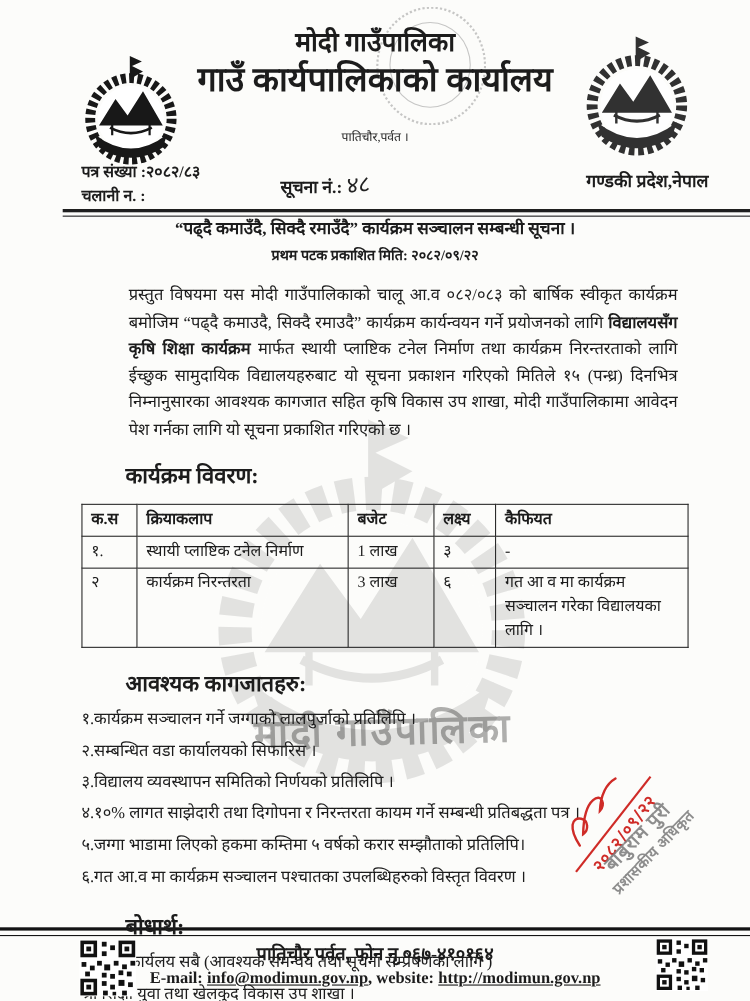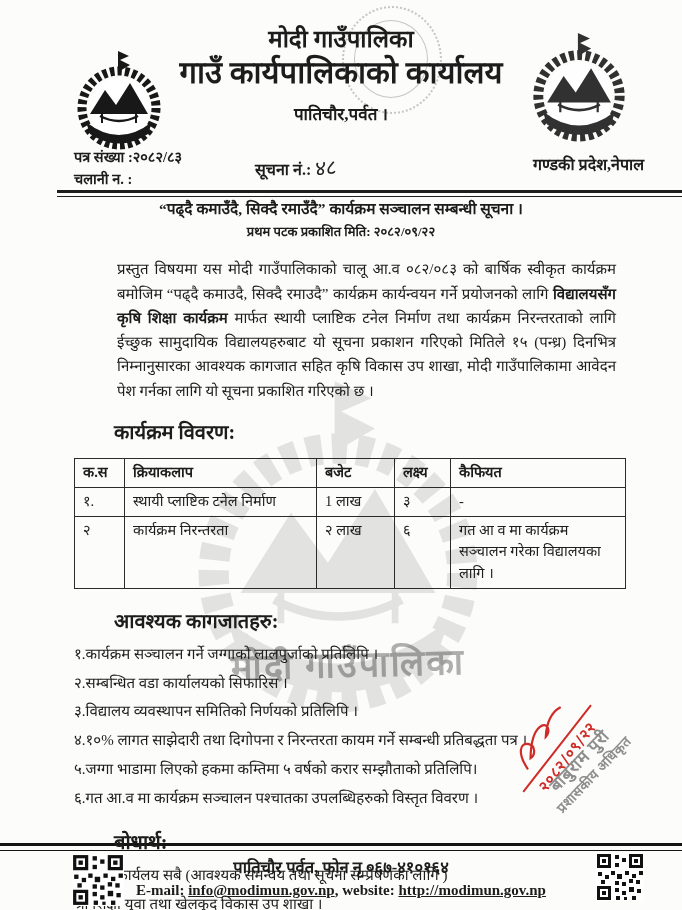--- a/index.html
+++ b/index.html
@@ -9,21 +9,21 @@
     font-family:"Liberation Serif","DejaVu Sans",serif;color:#1c1c1c;
   }
   
   .header{position:relative;height:146px;z-index:2;}
   .emblem{position:absolute;}
   .emblem-left{left:58px;top:50px;width:122px;height:100px;}
   .emblem-right{left:524px;top:30px;width:110px;height:114px;}
   .head-center{position:absolute;left:150px;right:150px;top:26px;text-align:center;z-index:2;}
   .muni{font-size:24px;font-weight:bold;line-height:1.1;}
   .office{font-size:31px;font-weight:bold;line-height:1.15;margin-top:3px;}
-  .addr{font-size:17px;font-weight:bold;margin-top:11px;}
+  .addr{font-size:11px;font-weight:normal;margin-top:25px;}
   .head-stamp{position:absolute;left:338px;top:2px;width:106px;height:118px;opacity:.55;z-index:1;}
   
   .meta{position:relative;height:44px;z-index:2;}
   .meta-left{position:absolute;left:74px;top:0;font-size:14.5px;font-weight:700;line-height:1.55;}
   .meta-center{position:absolute;left:255px;top:7px;font-size:16px;font-weight:bold;}
   .notice-val{display:inline-block;font-size:21px;font-weight:normal;
     font-family:"DejaVu Sans",cursive;transform:rotate(-5deg) skewX(-6deg);margin-left:4px;color:#222;}
   .meta-right{position:absolute;right:38px;top:7px;font-size:16px;font-weight:bold;}
   .rule-double{margin-left:57px;border-top:3px solid #1f1f1f;border-bottom:1.5px solid #1f1f1f;height:3px;}
   
@@ -182,21 +182,21 @@
       <tr>
         <td>१.</td>
         <td>स्थायी प्लाष्टिक टनेल निर्माण</td>
         <td>1 लाख</td>
         <td>३</td>
         <td>-</td>
       </tr>
       <tr>
         <td>२</td>
         <td>कार्यक्रम निरन्तरता</td>
-        <td>२ लाख</td>
+        <td>3 लाख</td>
         <td>६</td>
         <td>गत आ व मा कार्यक्रम सञ्चालन गरेका विद्यालयका लागि ।</td>
       </tr>
     </tbody>
       </table>
 
     <div class="section-h" style="margin-top:18px;">आवश्यक कागजातहरु:</div>
     <div class="doc-list">
       <div>१.कार्यक्रम सञ्चालन गर्ने जग्गाको लालपुर्जाको प्रतिलिपि ।</div>
       <div>२.सम्बन्धित वडा कार्यालयको सिफारिस ।</div>

